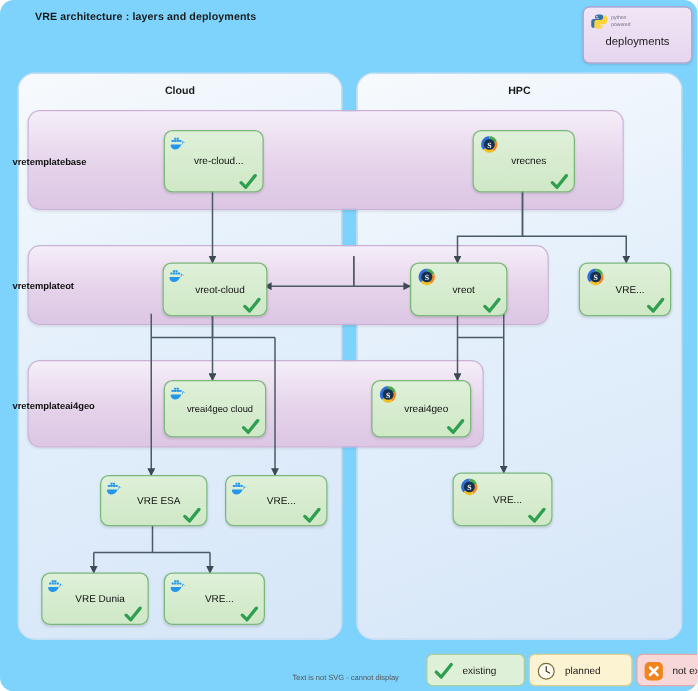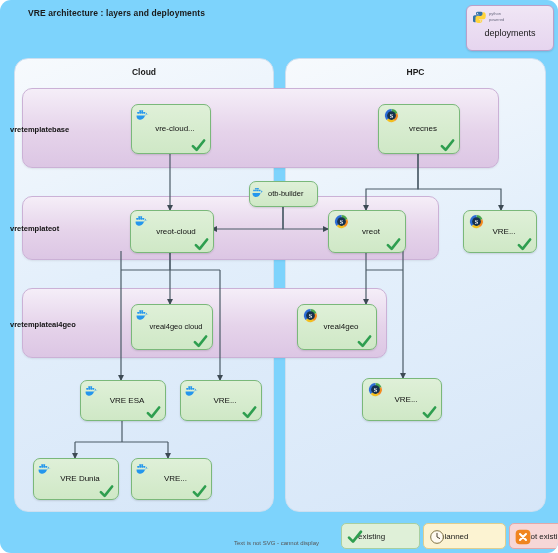--- a/index.html
+++ b/index.html
@@ -158,21 +158,21 @@
     align-items: stretch;
   }
   .legend-item {
     position: relative;
     display: flex;
     align-items: center;
     border-radius: 5px;
     box-sizing: border-box;
     height: 26px;
     margin-right: 3px;
-    padding: 0 6px 0 0;
+    padding: 0 6px 0 12px;
   }
   .legend-item .lg-text {
     font-size: 8px;
     color: #1a1a1a;
     margin-left: 16px;
     white-space: nowrap;
   }
   .legend-item .lg-icon {
     position: absolute;
     left: 5px;
@@ -296,32 +296,20 @@
       <path d="M4.2 19 A10.5 10.5 0 0 1 12 1.5 L12 12 Z" fill="#2d6fd6"></path>
       <circle cx="12" cy="12" r="7" fill="#16314f"></circle>
       <text x="12" y="16.4" font-size="10" font-family="Liberation Serif, serif" font-weight="bold" fill="#ffffff" text-anchor="middle">S</text>
     </svg>
     <div class="node-label">vrecnes</div>
     <svg class="badge-check" viewBox="0 0 24 24">
       <path d="M3 13 L9 19 L21 4" stroke="#2e9e4f" stroke-width="4.2" fill="none" stroke-linecap="round" stroke-linejoin="round"></path>
     </svg>
   </div>
 
-  <div class="node small" style="left:249px; top:181px; width:67px; height:24px;">
-    <svg class="icon-slot" style="left:2px; top:4px; width:16px; height:14px;" viewBox="0 0 32 24">
-      <path fill="#2496ED" d="M24.5 10.3c-.6-.4-1.9-.6-2.9-.4-.1-1-.7-1.8-1.7-2.6l-.6-.4-.4.6c-.5.8-.7 1.9-.6 2.9.1.4.2.9.5 1.3-.3.2-.8.4-1.6.4H1.2l-.1.4c-.2 1.3 0 2.8.7 4 .8 1.4 2 2.4 3.6 2.9 3.5 1.1 8-.2 10.2-4.1.7-1.1 1.2-2.4 1.6-3.8.5 0 1.7.1 2.3-1 .1-.1.4-.6.5-2l-.1-.1z"></path>
-      <rect fill="#2496ED" x="2.5" y="5.5" width="3.2" height="3" rx=".3"></rect>
-      <rect fill="#2496ED" x="6.3" y="5.5" width="3.2" height="3" rx=".3"></rect>
-      <rect fill="#2496ED" x="10.1" y="5.5" width="3.2" height="3" rx=".3"></rect>
-      <rect fill="#2496ED" x="6.3" y="2.2" width="3.2" height="3" rx=".3"></rect>
-      <rect fill="#2496ED" x="10.1" y="2.2" width="3.2" height="3" rx=".3"></rect>
-      <rect fill="#2496ED" x="13.9" y="5.5" width="3.2" height="3" rx=".3"></rect>
-    </svg>
-    <div class="node-label">otb-builder</div>
-  </div>
 
   <div class="node" style="left:130px; top:210px; width:82px; height:41px;">
     <svg class="icon-slot" viewBox="0 0 32 24">
       <path fill="#2496ED" d="M24.5 10.3c-.6-.4-1.9-.6-2.9-.4-.1-1-.7-1.8-1.7-2.6l-.6-.4-.4.6c-.5.8-.7 1.9-.6 2.9.1.4.2.9.5 1.3-.3.2-.8.4-1.6.4H1.2l-.1.4c-.2 1.3 0 2.8.7 4 .8 1.4 2 2.4 3.6 2.9 3.5 1.1 8-.2 10.2-4.1.7-1.1 1.2-2.4 1.6-3.8.5 0 1.7.1 2.3-1 .1-.1.4-.6.5-2l-.1-.1z"></path>
       <rect fill="#2496ED" x="2.5" y="5.5" width="3.2" height="3" rx=".3"></rect>
       <rect fill="#2496ED" x="6.3" y="5.5" width="3.2" height="3" rx=".3"></rect>
       <rect fill="#2496ED" x="10.1" y="5.5" width="3.2" height="3" rx=".3"></rect>
       <rect fill="#2496ED" x="6.3" y="2.2" width="3.2" height="3" rx=".3"></rect>
       <rect fill="#2496ED" x="10.1" y="2.2" width="3.2" height="3" rx=".3"></rect>
       <rect fill="#2496ED" x="13.9" y="5.5" width="3.2" height="3" rx=".3"></rect>

